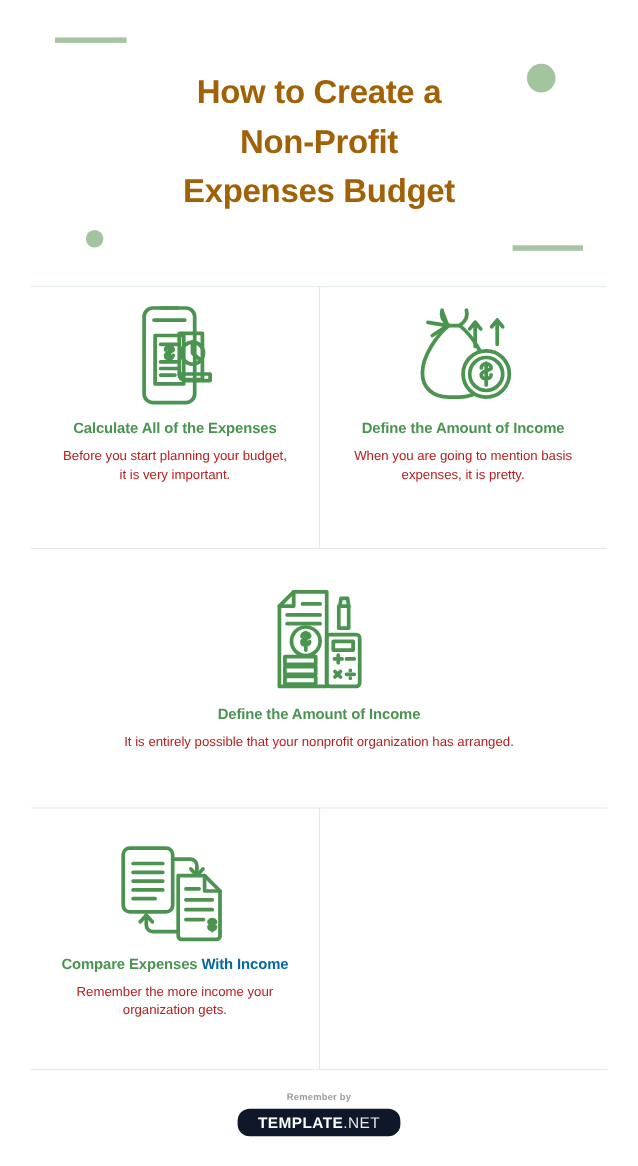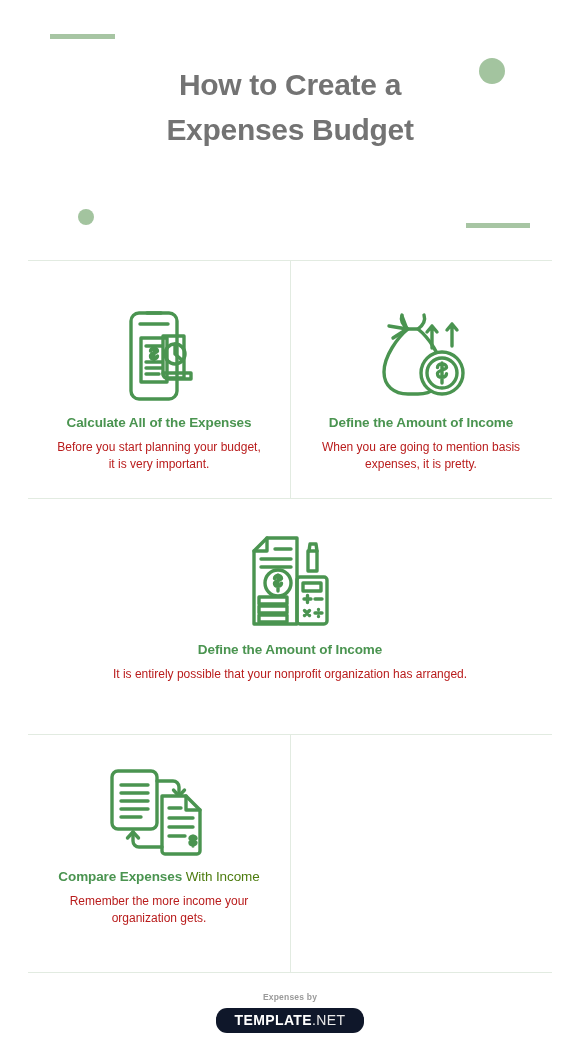--- a/index.html
+++ b/index.html
@@ -15,21 +15,21 @@
   
   .header {
     position:relative;
     height:260px;
   }
   .title {
     position:absolute;
     left:0; right:0;
     top:62px;
     text-align:center;
-    color:#737373;
+    color:#a16207;
     font-size:30px;
     font-weight:bold;
     line-height:45px;
     letter-spacing:-0.3px;
   }
   .title .ln { display:block; }
 
   .deco-dash {
     position:absolute;
     background:#a7c5a3;
@@ -79,21 +79,21 @@
     justify-content:center;
   }
 
   .card-title {
     color:#4a9450;
     font-size:13.5px;
     font-weight:bold;
     margin-top:4px;
     letter-spacing:-0.1px;
   }
-  .card-title .lighter { font-weight:400; color:#4d7c0f; }
+  .card-title .lighter { font-weight:700; color:#0369a1; }
 
   .card-body {
     color:#b91c1c;
     font-size:12px;
     line-height:17px;
     margin-top:9px;
     padding:0 26px;
   }
 
   
@@ -133,32 +133,33 @@
 <body>
 
 <div class="header">
   <div class="deco-dash top-left"></div>
   <div class="deco-dash bot-right"></div>
   <div class="deco-circle big"></div>
   <div class="deco-circle small"></div>
 
   <div class="title">
     <span class="ln">How to Create a</span>
+    <span class="ln">Non-Profit</span>
     <span class="ln">Expenses Budget</span>
   </div>
 </div>
 
 <div class="hr" style="top:260px;"></div>
 <div class="vr" style="top:260px; height:238px;"></div>
 <div class="hr" style="top:498px;"></div>
 <div class="hr" style="top:734px;"></div>
 <div class="vr" style="top:734px; height:238px;"></div>
 <div class="hr" style="top:972px;"></div>
 
-<div class="section" style="top:301px; height:213px;">
+<div class="section" style="top:268px; height:213px;">
 
   <div class="cell left">
     <div class="icon-wrap">
       <svg width="72" height="92" viewBox="0 0 72 92" fill="none" stroke="#4a9450" stroke-width="3.4" stroke-linecap="round" stroke-linejoin="round">
         <rect x="8" y="3" width="46" height="86" rx="8"></rect>
         <path d="M24 3h14"></path>
         <path d="M17 14h28"></path>
         <rect x="18" y="28" width="26" height="44"></rect>
         <path d="M23 36h16M23 52h16M23 58h16M23 64h13"></path>
         <path d="M31 38v12M27.5 41c0-2 2-3 3.5-3s3.5 1 3.5 3-7 2-7 5 2 3 3.5 3 3.5-1 3.5-3"></path>
@@ -230,15 +231,15 @@
       </svg>
     </div>
     <div class="card-title"><span>Compare Expenses</span> <span class="lighter">With Income</span></div>
     <div class="card-body">Remember the more income your organization gets.</div>
   </div>
 
 
 </div>
 
 <div class="footer">
-  <div class="designed-by">Expenses by</div>
+  <div class="designed-by">Remember by</div>
   <div class="brand-pill"><span>TEMPLATE</span><span class="suffix">.NET</span></div>
 </div>
 
 </body></html>

